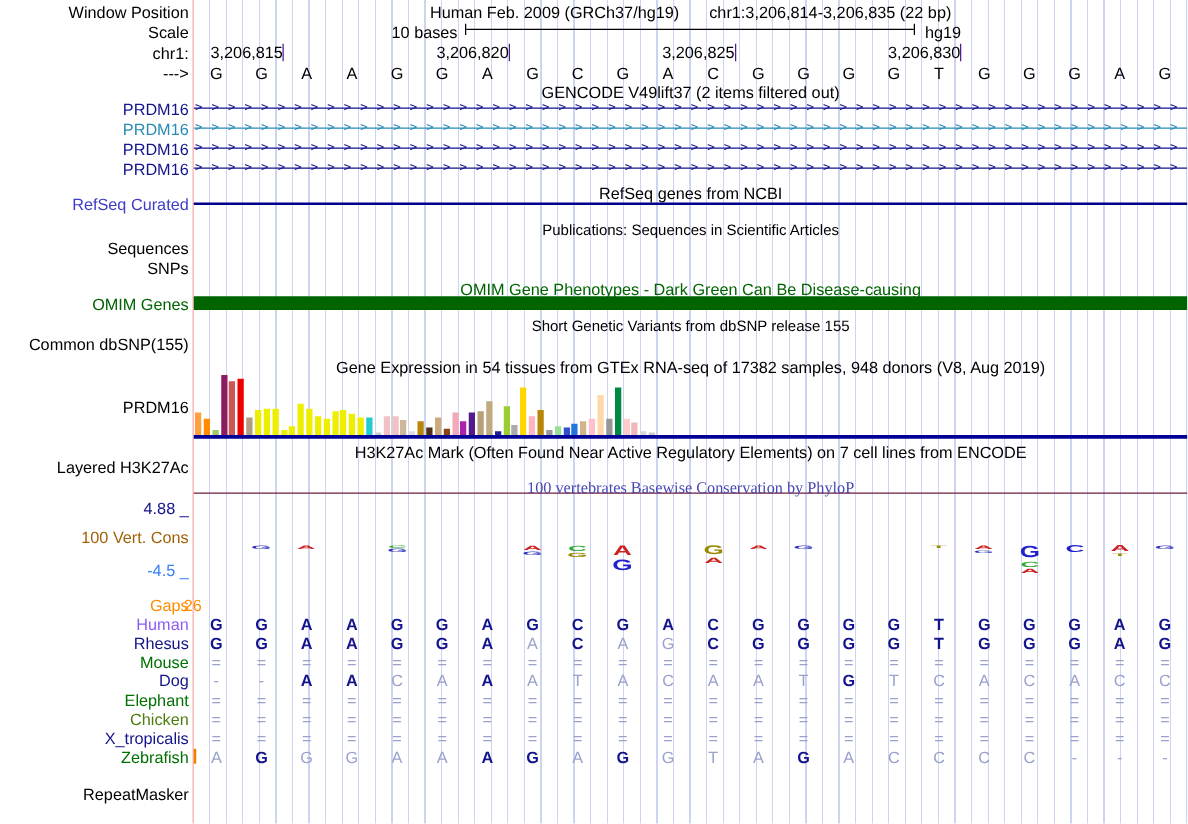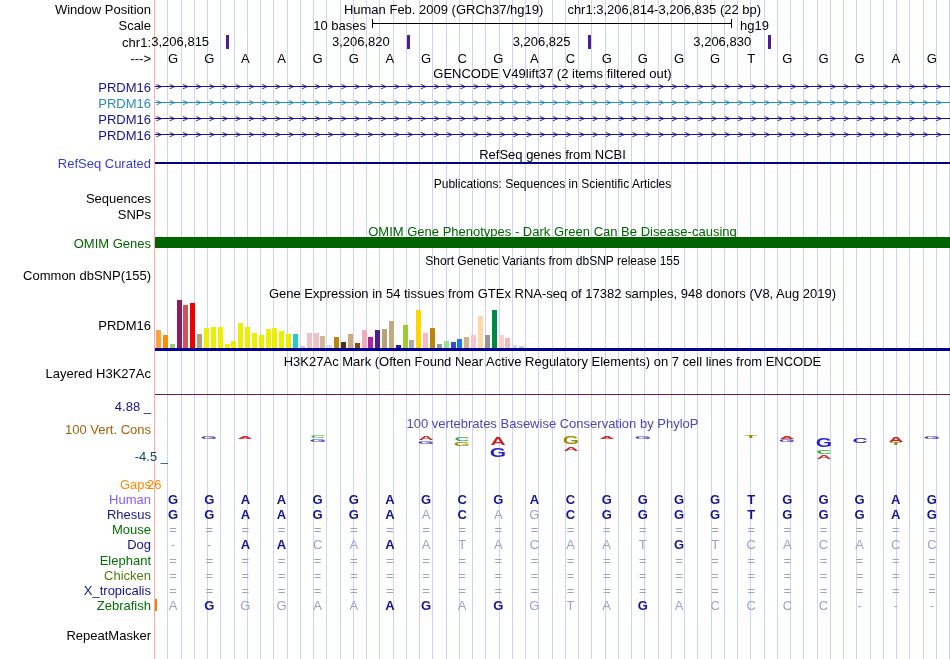--- a/index.html
+++ b/index.html
@@ -5,21 +5,21 @@
   html,body{margin:0;padding:0;background:#fff;}
   #browser{position:relative;width:950px;height:659px;background:#fff;overflow:hidden;
     font-family:"Liberation Sans","DejaVu Sans",sans-serif;font-size:13px;color:#000;}
   .gridlines{position:absolute;left:155px;top:0;width:795px;height:659px;
     background:repeating-linear-gradient(90deg,transparent 0px,transparent 12.25px,#cdd4f0 12.25px,#cdd4f0 13.25px);}
   .pink-line{position:absolute;left:154px;top:0;width:1px;height:659px;background:#fbacac;}
   .gutter-label{position:absolute;left:0;width:151px;text-align:right;white-space:nowrap;}
   .track-title{position:absolute;left:155px;width:795px;text-align:center;white-space:nowrap;}
   .hline{position:absolute;left:155px;width:795px;}
   .navy{color:#14148c;}
-  .tick-label{position:absolute;border-right:3px solid #4c1d95;height:14px;line-height:14px;}
+  .tick-label{position:absolute;text-align:right;border-right:1px solid #4c1d95;height:14px;line-height:14px;}
   .base{position:absolute;transform:translateX(-50%);white-space:pre;}
   .arrow-row{position:absolute;left:155px;width:795px;height:9px;overflow:hidden;}
   .arrow-line{position:absolute;left:0;top:4px;width:100%;height:1px;background:currentColor;}
   .chevrons{position:absolute;left:1px;top:-1px;font-family:"DejaVu Sans Mono",monospace;
     font-size:10px;line-height:11px;letter-spacing:7.2px;white-space:nowrap;}
   .gtex-bar{position:absolute;width:5px;}
   .scalebar{position:absolute;height:9px;border-left:1px solid #000;border-right:1px solid #000;}
   .scalebar-line{position:absolute;left:0;top:4px;width:100%;height:1px;background:#000;}
   .logo-col{position:absolute;transform:translateX(-50%);text-align:center;}
   .logo-letter{display:block;font-weight:bold;font-size:11px;line-height:11px;transform-origin:center top;}
@@ -175,23 +175,23 @@
       <div class="gtex-bar" style="left: 512.2px; top: 345px; height: 3px; background: rgb(216, 216, 216);"></div>
       <div class="gtex-bar" style="left: 519.05px; top: 346px; height: 2px; background: rgb(204, 204, 204);"></div>
     </div>
   <div class="hline" style="top:348px;height:3px;background:#000096;"></div>
 
   <div class="track-title" style="top:354px;">H3K27Ac Mark (Often Found Near Active Regulatory Elements) on 7 cell lines from ENCODE</div>
   <div class="gutter-label" style="top:366px;">Layered H3K27Ac</div>
   <div class="hline" style="top:394px;height:1px;background:#6e1e3c;"></div>
 
   <div class="gutter-label navy" style="top:399px;">4.88 _</div>
-  <div class="track-title" style="top:416px;color:#4848b4;">100 vertebrates Basewise Conservation by PhyloP</div>
+  <div class="track-title" style="top:382px;color:#4848b4;font-family:Liberation Serif, serif;">100 vertebrates Basewise Conservation by PhyloP</div>
   <div class="gutter-label" style="top:422px;color:#a16207;">100 Vert. Cons</div>
-  <div class="gutter-label" style="top:449px;color:#0c4a6e;margin-left:17px;">-4.5 _</div>
+  <div class="gutter-label" style="top:449px;color:#3b82f6;">-4.5 _</div>
   <div id="phylop-logo">
       <div class="logo-col" style="left: 209.205px; top: 436px;">
         <span class="logo-letter" style="color: rgb(51, 51, 187); height: 4px; transform: scaleX(1.9) scaleY(0.36);">G</span>
       </div>
       <div class="logo-col" style="left: 245.341px; top: 436px;">
         <span class="logo-letter" style="color: rgb(204, 34, 34); height: 4px; transform: scaleX(1.9) scaleY(0.36);">A</span>
       </div>
       <div class="logo-col" style="left: 317.614px; top: 436px;">
         <span class="logo-letter" style="color: rgb(51, 170, 51); height: 3px; transform: scaleX(1.9) scaleY(0.27);">C</span>
         <span class="logo-letter" style="color: rgb(51, 51, 187); height: 4px; transform: scaleX(1.9) scaleY(0.36);">G</span>

